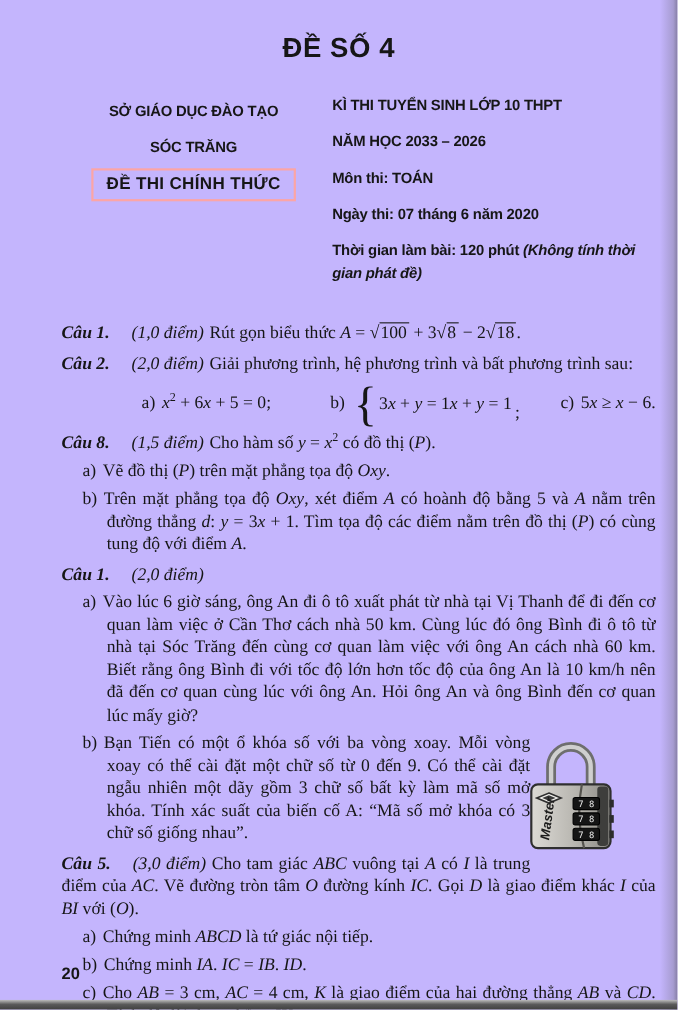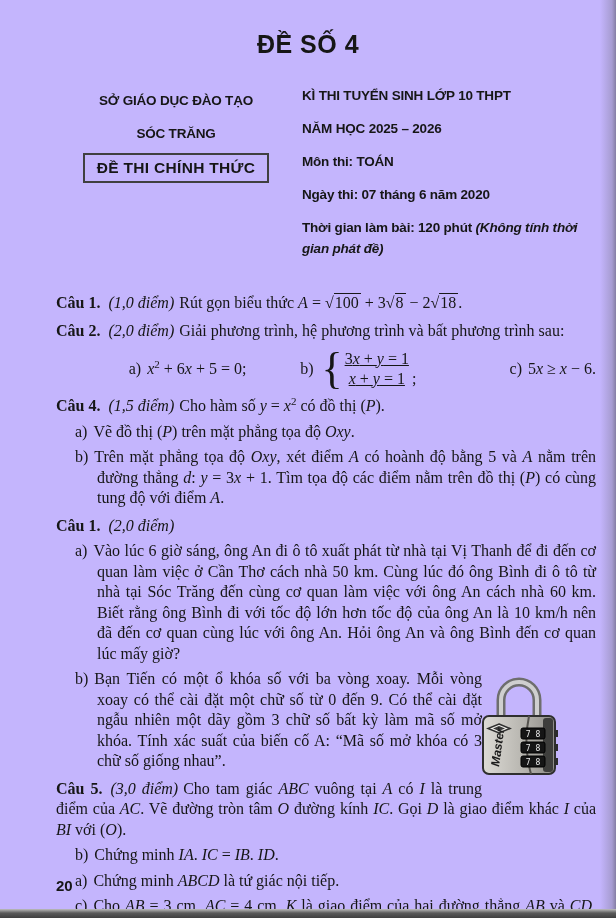--- a/index.html
+++ b/index.html
@@ -5,36 +5,36 @@
   html,body{margin:0;padding:0;background:#e9e9e9;}
   .page{position:relative;width:616px;height:918px;background:#c4b5fd;overflow:hidden;
         font-family:"Liberation Serif",serif;color:#161616;}
   .title{margin-top:30px;text-align:center;font-family:"Liberation Sans",sans-serif;
          font-weight:700;font-size:25px;letter-spacing:.5px;}
   .header{display:flex;margin:14px 14px 0 50px;}
   .h-left{width:252px;text-align:center;padding-top:5px;}
   .h-right{flex:1;text-align:left;}
   .h-sans{font-family:"Liberation Sans",sans-serif;font-weight:700;font-size:13.5px;
           line-height:21px;letter-spacing:-.2px;margin-top:12px;}
-  .stamp{display:inline-block;margin-top:9px;border:2px solid #404040;padding:4px 12px;
+  .stamp{display:inline-block;margin-top:9px;border:2px solid #fca5a5;padding:4px 12px;
          font-family:"Liberation Sans",sans-serif;font-weight:700;font-size:15.5px;letter-spacing:.3px;}
   .duration .it{font-style:italic;}
   .content{margin:34px 20px 0 56px;text-align:justify;font-size:16px;line-height:20.5px;}
   .qline{margin-top:7px;}
-  .qb{font-weight:700;margin-right:8px;}
+  .qb{font-weight:700;margin-right:20px;font-style:italic;}
   .qi{font-style:italic;margin-right:5px;}
   .sub{margin-left:19px;padding-left:22px;text-indent:-22px;margin-top:5px;}
   .sub-label{margin-right:6px;}
   .note{margin-left:19px;font-style:italic;margin-top:6px;}
   .opt-row{display:flex;align-items:center;margin:8px 0 4px 19px;text-align:center;}
   .opt-a{width:228px;white-space:nowrap;}
   .opt-b{width:212px;display:flex;align-items:center;white-space:nowrap;}
   .opt-c{flex:1;white-space:nowrap;}
   .brace{font-size:44px;font-weight:400;line-height:.85;margin:0 2px 0 2px;}
-  .sys-col{display:inline-flex;flex-direction:column;line-height:20px;text-decoration:underline;}
+  .sys-col{display:inline-flex;flex-direction:row;line-height:20px;}
   .sys-semi{align-self:flex-end;padding-left:3px;}
   .rs-i{font-style:italic;}
   sup{font-size:11px;line-height:0;}
   .rad{white-space:nowrap;}
   .rad .vinc{border-top:1.5px solid #191919;padding:0 2px 0 1px;}
   .lock-float{float:right;width:102px;height:114px;margin:-4px 4px 2px 8px;}
   .lock-brand{font-family:"Liberation Sans",sans-serif;font-weight:700;font-style:italic;
               font-size:12px;fill:#1c1c1c;}
   .dial-digits{font-family:"DejaVu Sans Mono",monospace;font-size:8px;fill:#ececec;}
   .page-num{position:absolute;left:56px;bottom:24px;font-family:"Liberation Sans",sans-serif;
@@ -52,21 +52,21 @@
   <div class="title">ĐỀ SỐ 4</div>
 
   <div class="header">
     <div class="h-left">
       <div class="h-sans">SỞ GIÁO DỤC ĐÀO TẠO</div>
       <div class="h-sans">SÓC TRĂNG</div>
       <div class="stamp">ĐỀ THI CHÍNH THỨC</div>
     </div>
     <div class="h-right">
       <div class="h-sans">KÌ THI TUYỂN SINH LỚP 10 THPT</div>
-      <div class="h-sans">NĂM HỌC 2025 – 2026</div>
+      <div class="h-sans">NĂM HỌC 2033 – 2026</div>
       <div class="h-sans">Môn thi: TOÁN</div>
       <div class="h-sans">Ngày thi: 07 tháng 6 năm 2020</div>
       <div class="h-sans duration"><span>Thời gian làm bài: 120 phút </span><span class="it">(Không tính thời gian phát đề)</span></div>
     </div>
   </div>
 
   <div class="content">
 
     <div class="qline">
       <span class="qb">Câu 1.</span><span class="qi">(1,0 điểm)</span><span><span>Rút gọn biểu thức </span><span class="rs-i">A</span><span> = </span><span class="rad"><span class="sign">√</span><span class="vinc">100</span></span><span> + 3</span><span class="rad"><span class="sign">√</span><span class="vinc">8</span></span><span> − 2</span><span class="rad"><span class="sign">√</span><span class="vinc">18</span></span><span>.</span></span>
@@ -83,21 +83,21 @@
           <span class="sys-col">
             <span><span>3</span><span class="rs-i">x</span><span> + </span><span class="rs-i">y</span><span> = 1</span></span>
             <span><span class="rs-i">x</span><span> + </span><span class="rs-i">y</span><span> = 1</span></span>
           </span>
           <span class="sys-semi">;</span>
       </span>
       <span class="opt-c"><span class="sub-label">c)</span><span><span>5</span><span class="rs-i">x</span><span> ≥ </span><span class="rs-i">x</span><span> − 6.</span></span></span>
     </div>
 
     <div class="qline">
-      <span class="qb">Câu 4.</span><span class="qi">(1,5 điểm)</span><span><span>Cho hàm số </span><span class="rs-i">y</span><span> = </span><span class="rs-i">x</span><sup>2</sup><span> có đồ thị (</span><span class="rs-i">P</span><span>).</span></span>
+      <span class="qb">Câu 8.</span><span class="qi">(1,5 điểm)</span><span><span>Cho hàm số </span><span class="rs-i">y</span><span> = </span><span class="rs-i">x</span><sup>2</sup><span> có đồ thị (</span><span class="rs-i">P</span><span>).</span></span>
     </div>
     <div class="sub"><span class="sub-label">a)</span><span><span>Vẽ đồ thị (</span><span class="rs-i">P</span><span>) trên mặt phẳng tọa độ </span><span class="rs-i">Oxy</span><span>.</span></span></div>
     <div class="sub"><span class="sub-label">b)</span><span><span>Trên mặt phẳng tọa độ </span><span class="rs-i">Oxy</span><span>, xét điểm </span><span class="rs-i">A</span><span> có hoành độ bằng 5 và </span><span class="rs-i">A</span><span> nằm trên đường thẳng </span><span class="rs-i">d</span><span>: </span><span class="rs-i">y</span><span> = 3</span><span class="rs-i">x</span><span> + 1. Tìm tọa độ các điểm nằm trên đồ thị (</span><span class="rs-i">P</span><span>) có cùng tung độ với điểm </span><span class="rs-i">A</span><span>.</span></span></div>
 
     <div class="qline">
       <span class="qb">Câu 1.</span><span class="qi">(2,0 điểm)</span>
     </div>
     <div class="sub"><span class="sub-label">a)</span><span><span>Vào lúc 6 giờ sáng, ông An đi ô tô xuất phát từ nhà tại Vị Thanh để đi đến cơ quan làm việc ở Cần Thơ cách nhà 50 km. Cùng lúc đó ông Bình đi ô tô từ nhà tại Sóc Trăng đến cùng cơ quan làm việc với ông An cách nhà 60 km. Biết rằng ông Bình đi với tốc độ lớn hơn tốc độ của ông An là 10 km/h nên đã đến cơ quan cùng lúc với ông An. Hỏi ông An và ông Bình đến cơ quan lúc mấy giờ?</span></span></div>
     <div class="sub">
       <span class="lock-float">
@@ -135,22 +135,22 @@
             <rect x="86" y="93" width="4" height="7" fill="#2c2c2c"></rect>
           </g>
         </svg>
       </span>
       <span class="sub-label">b)</span><span><span>Bạn Tiến có một ổ khóa số với ba vòng xoay. Mỗi vòng xoay có thể cài đặt một chữ số từ 0 đến 9. Có thể cài đặt ngẫu nhiên một dãy gồm 3 chữ số bất kỳ làm mã số mở khóa. Tính xác suất của biến cố A: “Mã số mở khóa có 3 chữ số giống nhau”.</span></span>
     </div>
 
     <div class="qline">
       <span class="qb">Câu 5.</span><span class="qi">(3,0 điểm)</span><span><span>Cho tam giác </span><span class="rs-i">ABC</span><span> vuông tại </span><span class="rs-i">A</span><span> có </span><span class="rs-i">I</span><span> là trung điểm của </span><span class="rs-i">AC</span><span>. Vẽ đường tròn tâm </span><span class="rs-i">O</span><span> đường kính </span><span class="rs-i">IC</span><span>. Gọi </span><span class="rs-i">D</span><span> là giao điểm khác </span><span class="rs-i">I</span><span> của </span><span class="rs-i">BI</span><span> với (</span><span class="rs-i">O</span><span>).</span></span>
     </div>
+    <div class="sub"><span class="sub-label">a)</span><span><span>Chứng minh </span><span class="rs-i">ABCD</span><span> là tứ giác nội tiếp.</span></span></div>
     <div class="sub"><span class="sub-label">b)</span><span><span>Chứng minh </span><span class="rs-i">IA</span><span>. </span><span class="rs-i">IC</span><span> = </span><span class="rs-i">IB</span><span>. </span><span class="rs-i">ID</span><span>.</span></span></div>
-    <div class="sub"><span class="sub-label">a)</span><span><span>Chứng minh </span><span class="rs-i">ABCD</span><span> là tứ giác nội tiếp.</span></span></div>
     <div class="sub"><span class="sub-label">c)</span><span><span>Cho </span><span class="rs-i">AB</span><span> = 3 cm, </span><span class="rs-i">AC</span><span> = 4 cm, </span><span class="rs-i">K</span><span> là giao điểm của hai đường thẳng </span><span class="rs-i">AB</span><span> và </span><span class="rs-i">CD</span><span>. Tính độ dài đoạn thẳng </span><span class="rs-i">IK</span><span>.</span></span></div>
     <div class="note">(Yêu cầu vẽ hình khi chứng minh).</div>
 
   </div>
 
   <div class="page-num">20</div>
   <div class="edge-right"></div>
   <div class="edge-bottom"></div>
 </div>
 

